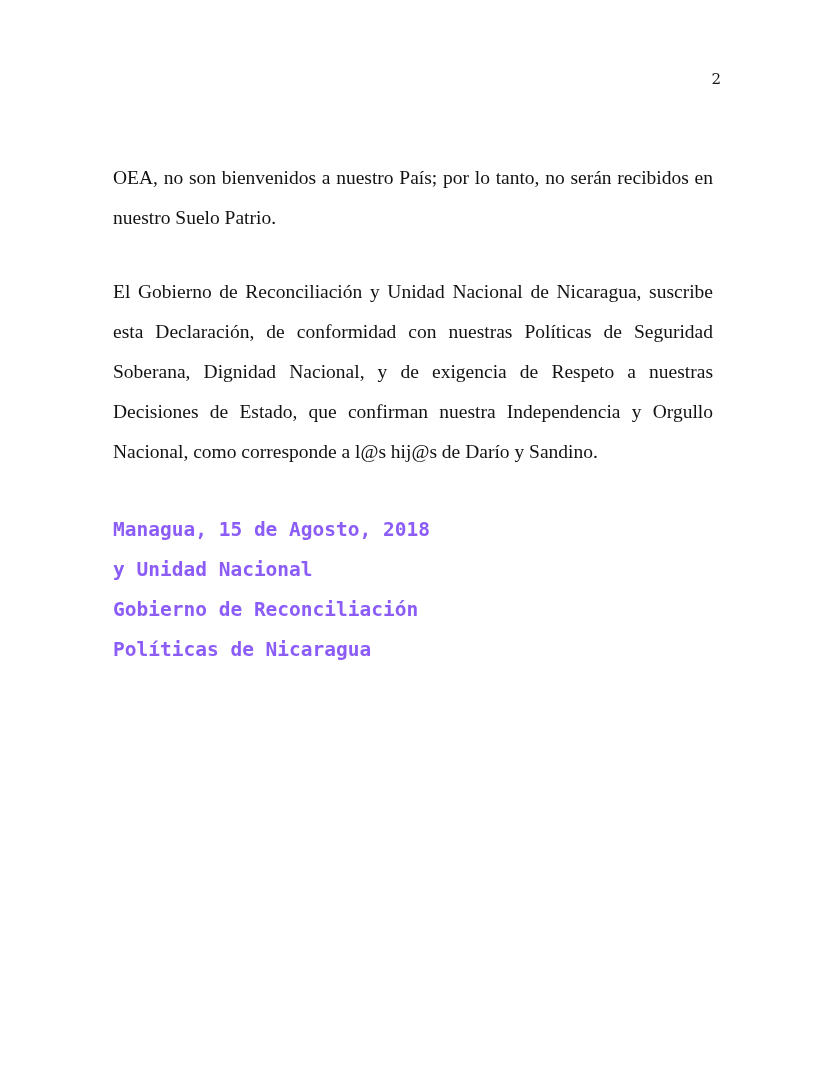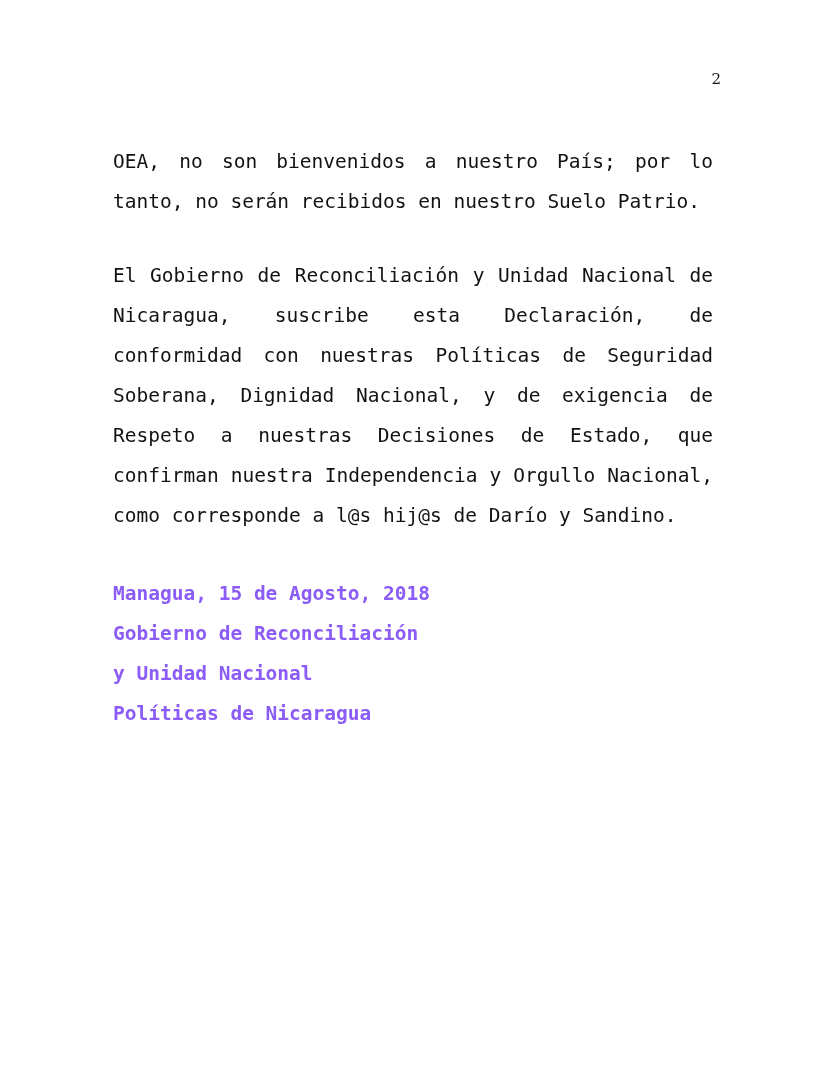--- a/index.html
+++ b/index.html
@@ -35,23 +35,24 @@
     position: absolute;
     top: 142px;
     left: 113px;
     width: 600px;
   }
   .para {
     font-size: 19.5px;
     line-height: 40px;
     text-align: justify;
     text-justify: inter-word;
-    margin: 0 0 34px 0;
+    margin: 16px 0 34px 0;
     letter-spacing: 0px;
     color: #121212;
+    font-family: Liberation Serif, serif;
   }
   .para.last-of-block {
     margin-bottom: 32px;
   }
   
   .signature {
     margin-top: 38px;
   }
   .sig-line {
     font-size: 19.5px;
@@ -69,19 +70,19 @@
   <div class="page-number">2</div>
 
   <div class="content">
 
     <p class="para">OEA, no son bienvenidos a nuestro País; por lo tanto, no serán recibidos en nuestro Suelo Patrio.</p>
 
     <p class="para last-of-block">El Gobierno de Reconciliación y Unidad Nacional de Nicaragua, suscribe esta Declaración, de conformidad con nuestras Políticas de Seguridad Soberana, Dignidad Nacional, y de exigencia de Respeto a nuestras Decisiones de Estado, que confirman nuestra Independencia y Orgullo Nacional, como corresponde a l@s hij@s de Darío y Sandino.</p>
 
     <div class="signature">
       <div class="sig-line">Managua, 15 de Agosto, 2018</div>
+      <div class="sig-line">y Unidad Nacional</div>
       <div class="sig-line">Gobierno de Reconciliación</div>
-      <div class="sig-line">y Unidad Nacional</div>
       <div class="sig-line">Políticas de Nicaragua</div>
     </div>
 
   </div>
 </div>
 
 </body></html>

